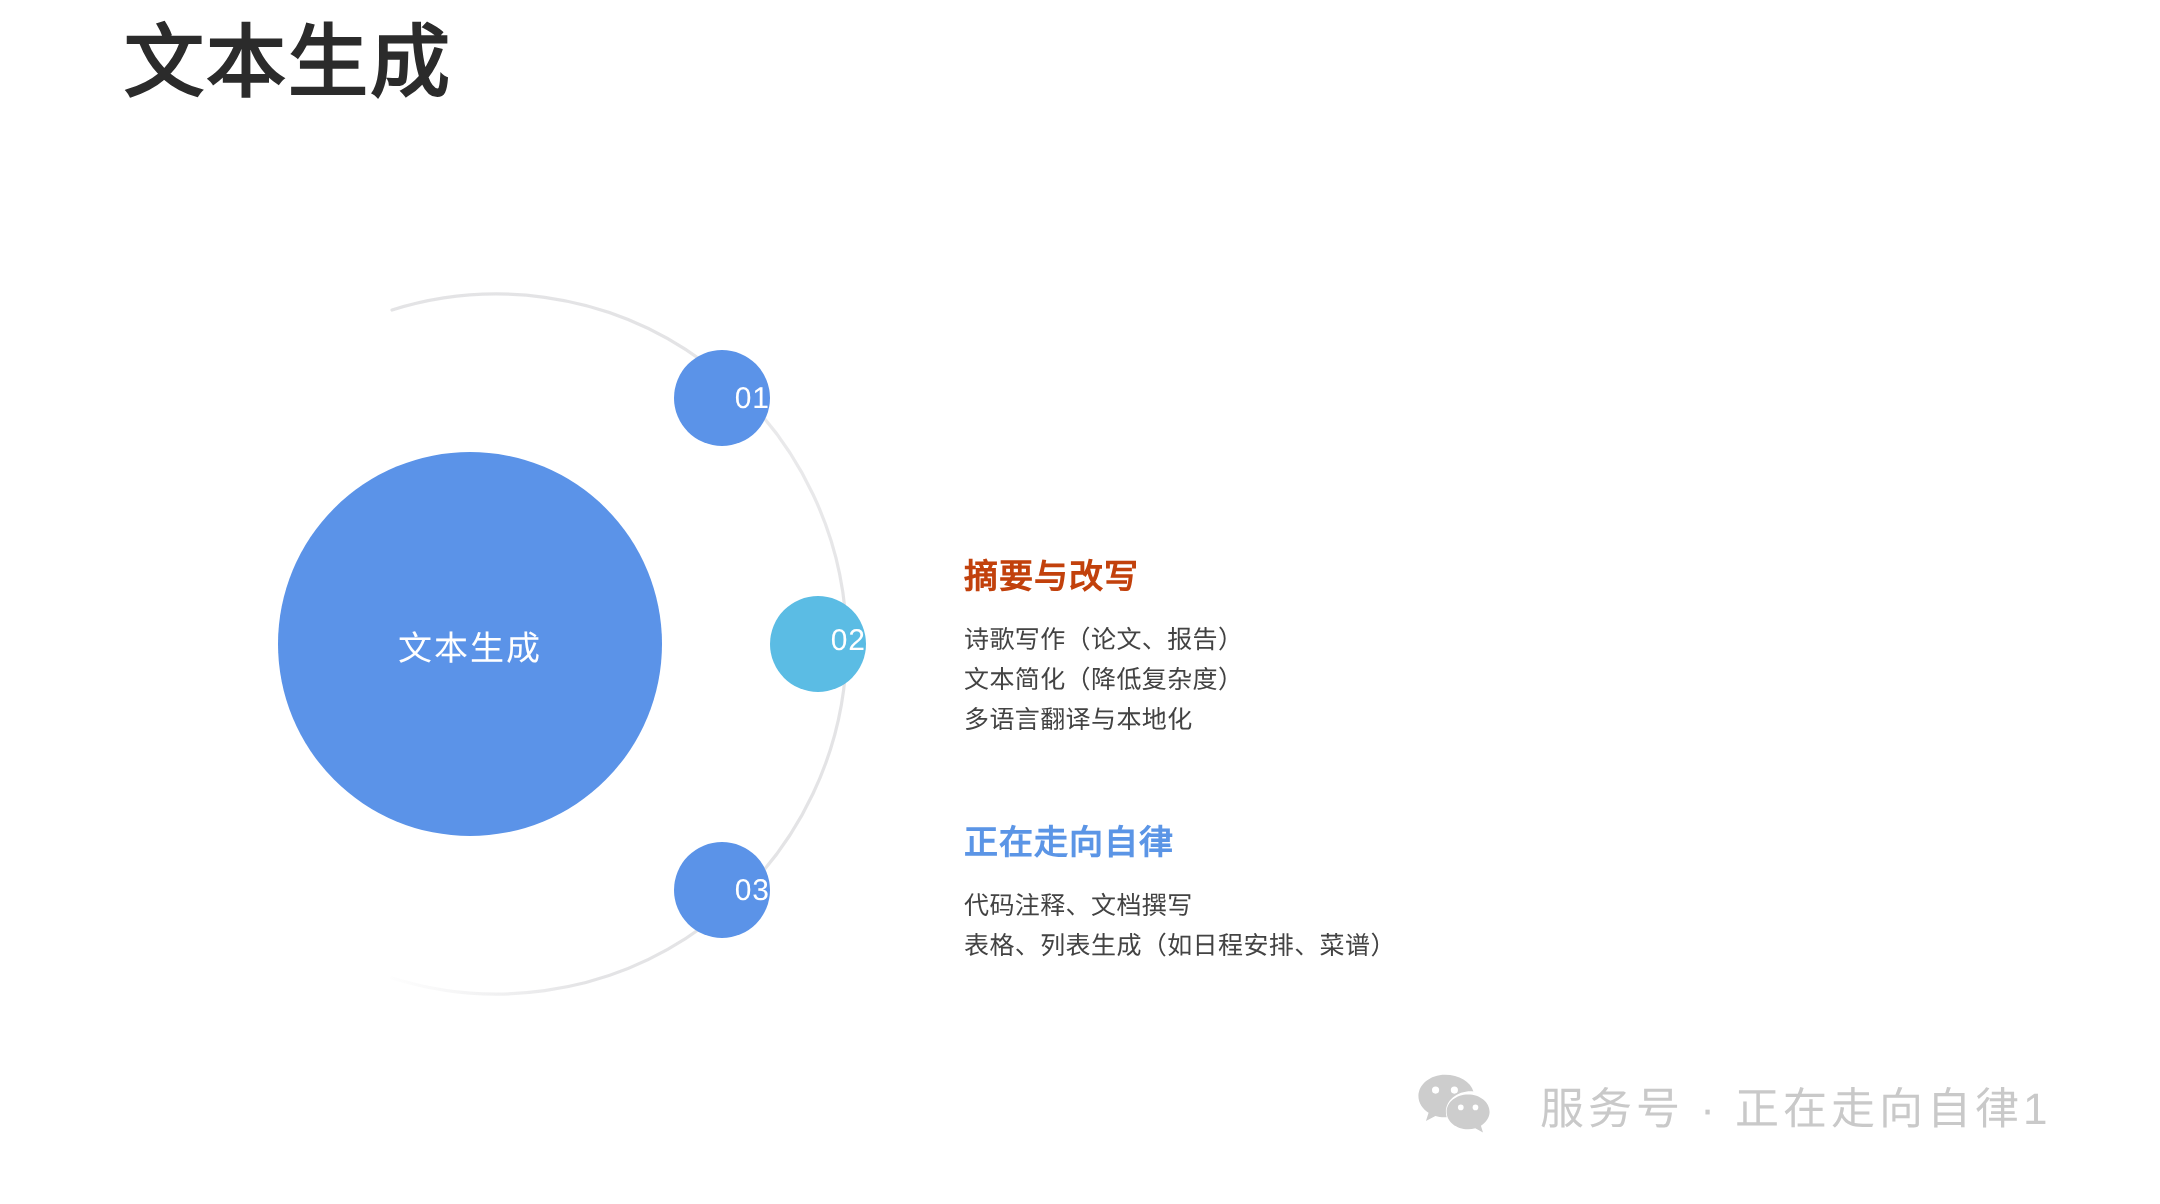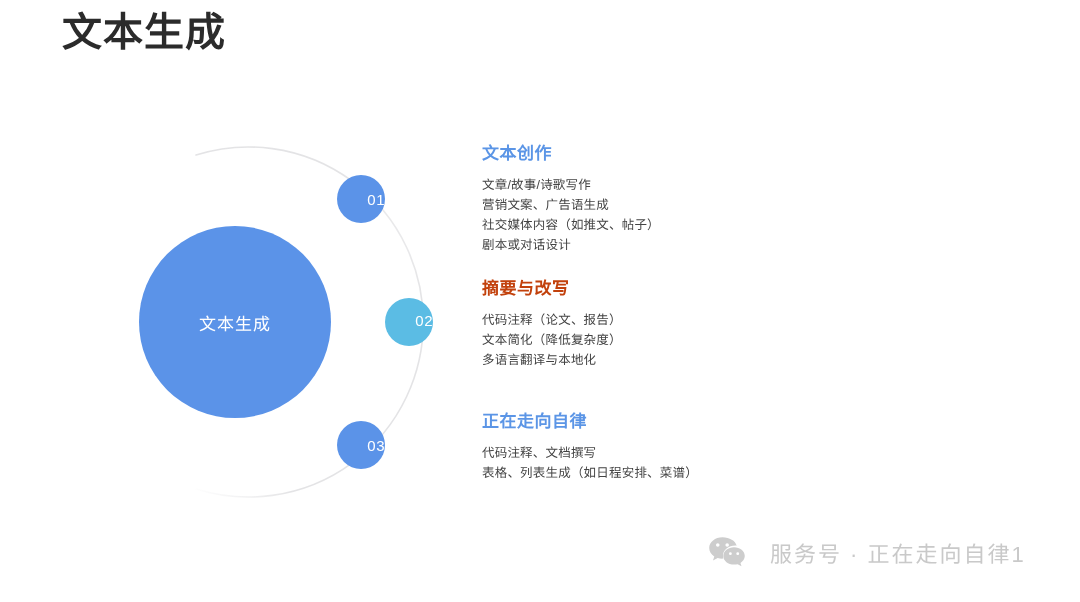--- a/index.html
+++ b/index.html
@@ -161,34 +161,25 @@
 
     <div class="hub-label">文本生成</div>
 
     <div class="node-label n1">01</div>
     <div class="node-label n2">02</div>
     <div class="node-label n3">03</div>
   </div>
 
   <div class="content">
 
-    <div class="block b1">
-      <div class="block-head tone-blue">文本创作</div>
-      <ul class="block-lines">
-        <li>文章/故事/诗歌写作</li>
-        <li>营销文案、广告语生成</li>
-        <li>社交媒体内容（如推文、帖子）</li>
-        <li>剧本或对话设计</li>
-      </ul>
-    </div>
 
     <div class="block b2">
       <div class="block-head tone-cyan">摘要与改写</div>
       <ul class="block-lines">
-        <li>代码注释（论文、报告）</li>
+        <li>诗歌写作（论文、报告）</li>
         <li>文本简化（降低复杂度）</li>
         <li>多语言翻译与本地化</li>
       </ul>
     </div>
 
     <div class="block b3">
       <div class="block-head tone-blue">正在走向自律</div>
       <ul class="block-lines">
         <li>代码注释、文档撰写</li>
         <li>表格、列表生成（如日程安排、菜谱）</li>

